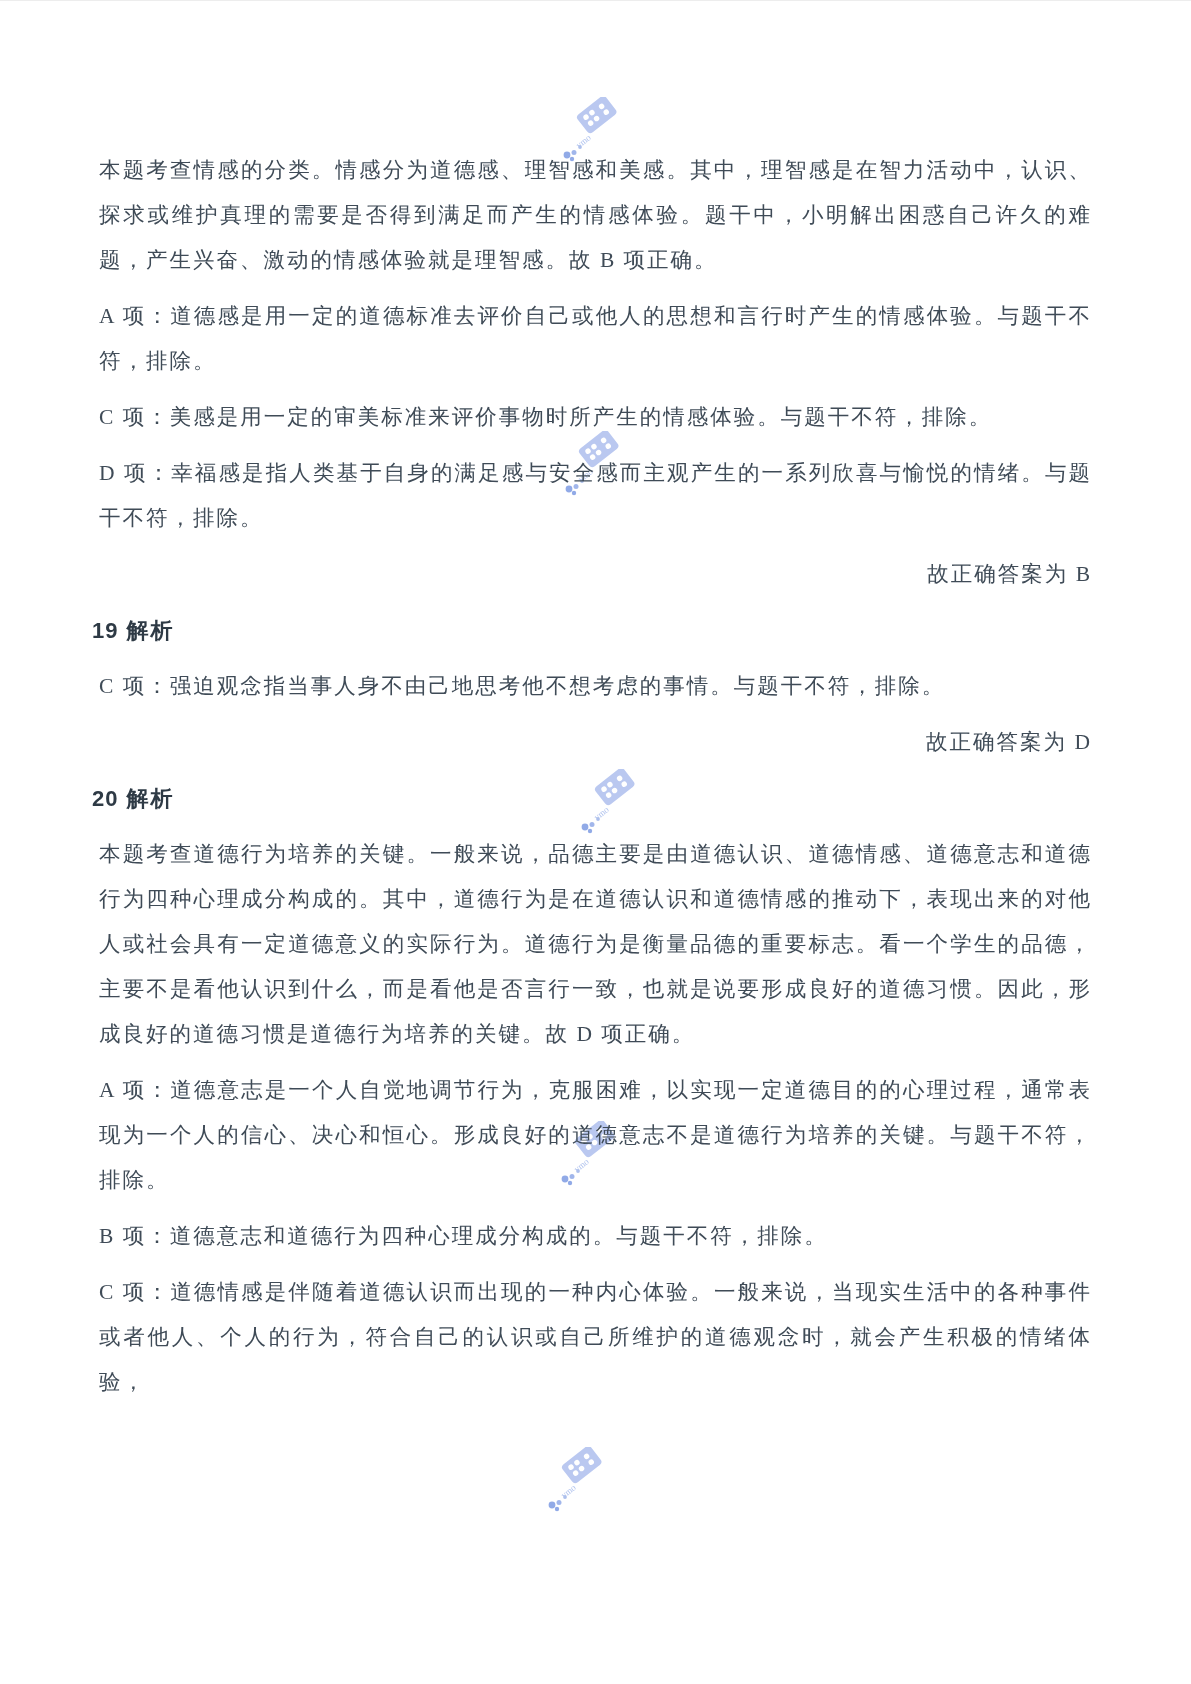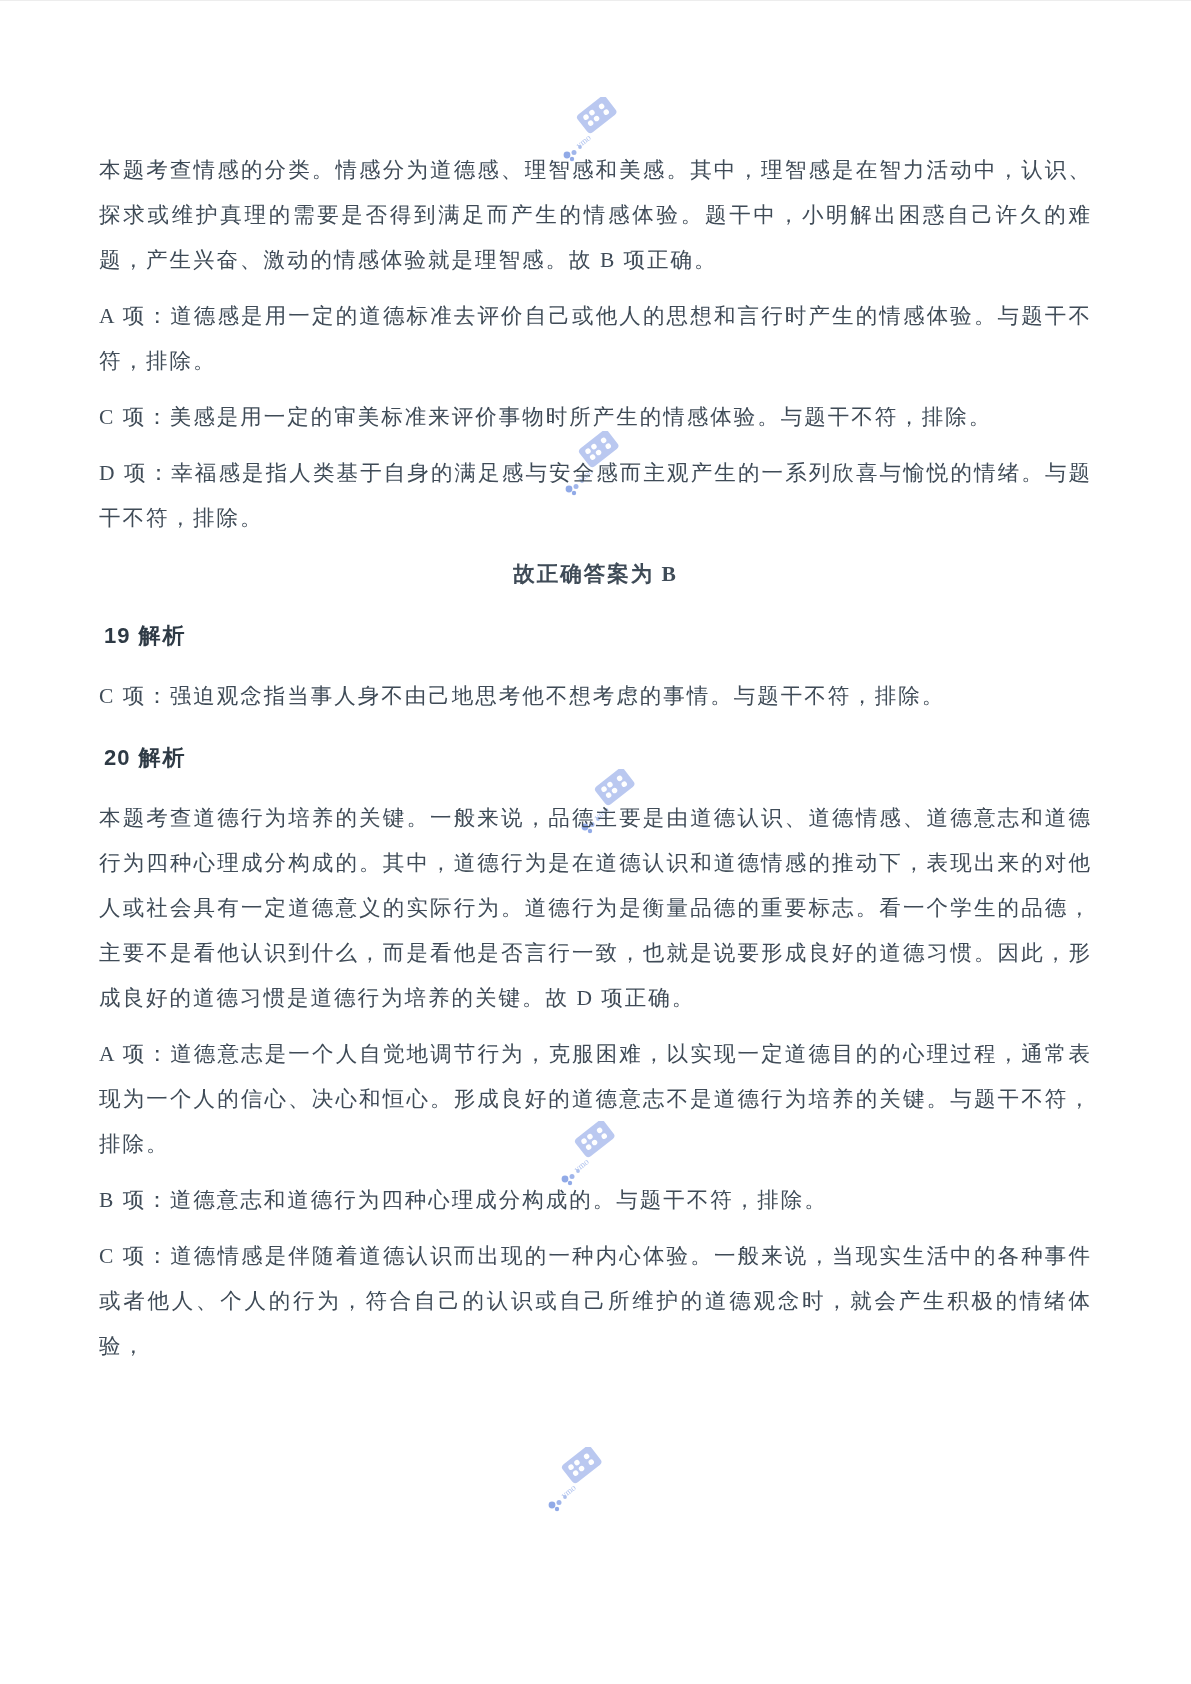--- a/index.html
+++ b/index.html
@@ -21,23 +21,23 @@
     font-size:21.5px;
     line-height:45px;
     letter-spacing:2px;
     z-index:2;
   }
   .para{
     margin:11px;
     text-align:justify;
     text-justify:inter-ideograph;
   }
-  .para.conclusion{text-align:center;font-weight:bold;}
+  .para.conclusion{text-align:right;}
   .heading{
-    margin:16px;
+    margin:4px;
     font-weight:bold;
     color:#2e3a45;
     font-size:22px;
     line-height:45px;
     text-align:left;
     font-family:"Liberation Sans","DejaVu Sans",sans-serif;
   }
   .heading .num{letter-spacing:1px;}
   .heading .lbl{margin-left:8px;font-family:"Liberation Serif","DejaVu Serif",serif;}
   
@@ -114,20 +114,21 @@
   <div class="text-block">
 
     <p class="para">本题考查情感的分类。情感分为道德感、理智感和美感。其中，理智感是在智力活动中，认识、探求或维护真理的需要是否得到满足而产生的情感体验。题干中，小明解出困惑自己许久的难题，产生兴奋、激动的情感体验就是理智感。故 B 项正确。</p>
     <p class="para">A 项：道德感是用一定的道德标准去评价自己或他人的思想和言行时产生的情感体验。与题干不符，排除。</p>
     <p class="para">C 项：美感是用一定的审美标准来评价事物时所产生的情感体验。与题干不符，排除。</p>
     <p class="para">D 项：幸福感是指人类基于自身的满足感与安全感而主观产生的一系列欣喜与愉悦的情绪。与题干不符，排除。</p>
     <p class="para conclusion">故正确答案为 B</p>
 
     <p class="heading"><span class="num">19</span><span class="lbl">解析</span></p>
     <p class="para">C 项：强迫观念指当事人身不由己地思考他不想考虑的事情。与题干不符，排除。</p>
+    <p class="para conclusion">故正确答案为 D</p>
 
     <p class="heading"><span class="num">20</span><span class="lbl">解析</span></p>
     <p class="para">本题考查道德行为培养的关键。一般来说，品德主要是由道德认识、道德情感、道德意志和道德行为四种心理成分构成的。其中，道德行为是在道德认识和道德情感的推动下，表现出来的对他人或社会具有一定道德意义的实际行为。道德行为是衡量品德的重要标志。看一个学生的品德，主要不是看他认识到什么，而是看他是否言行一致，也就是说要形成良好的道德习惯。因此，形成良好的道德习惯是道德行为培养的关键。故 D 项正确。</p>
     <p class="para">A 项：道德意志是一个人自觉地调节行为，克服困难，以实现一定道德目的的心理过程，通常表现为一个人的信心、决心和恒心。形成良好的道德意志不是道德行为培养的关键。与题干不符，排除。</p>
     <p class="para">B 项：道德意志和道德行为四种心理成分构成的。与题干不符，排除。</p>
     <p class="para">C 项：道德情感是伴随着道德认识而出现的一种内心体验。一般来说，当现实生活中的各种事件或者他人、个人的行为，符合自己的认识或自己所维护的道德观念时，就会产生积极的情绪体验，</p>
 
   </div>
 </div>
 

